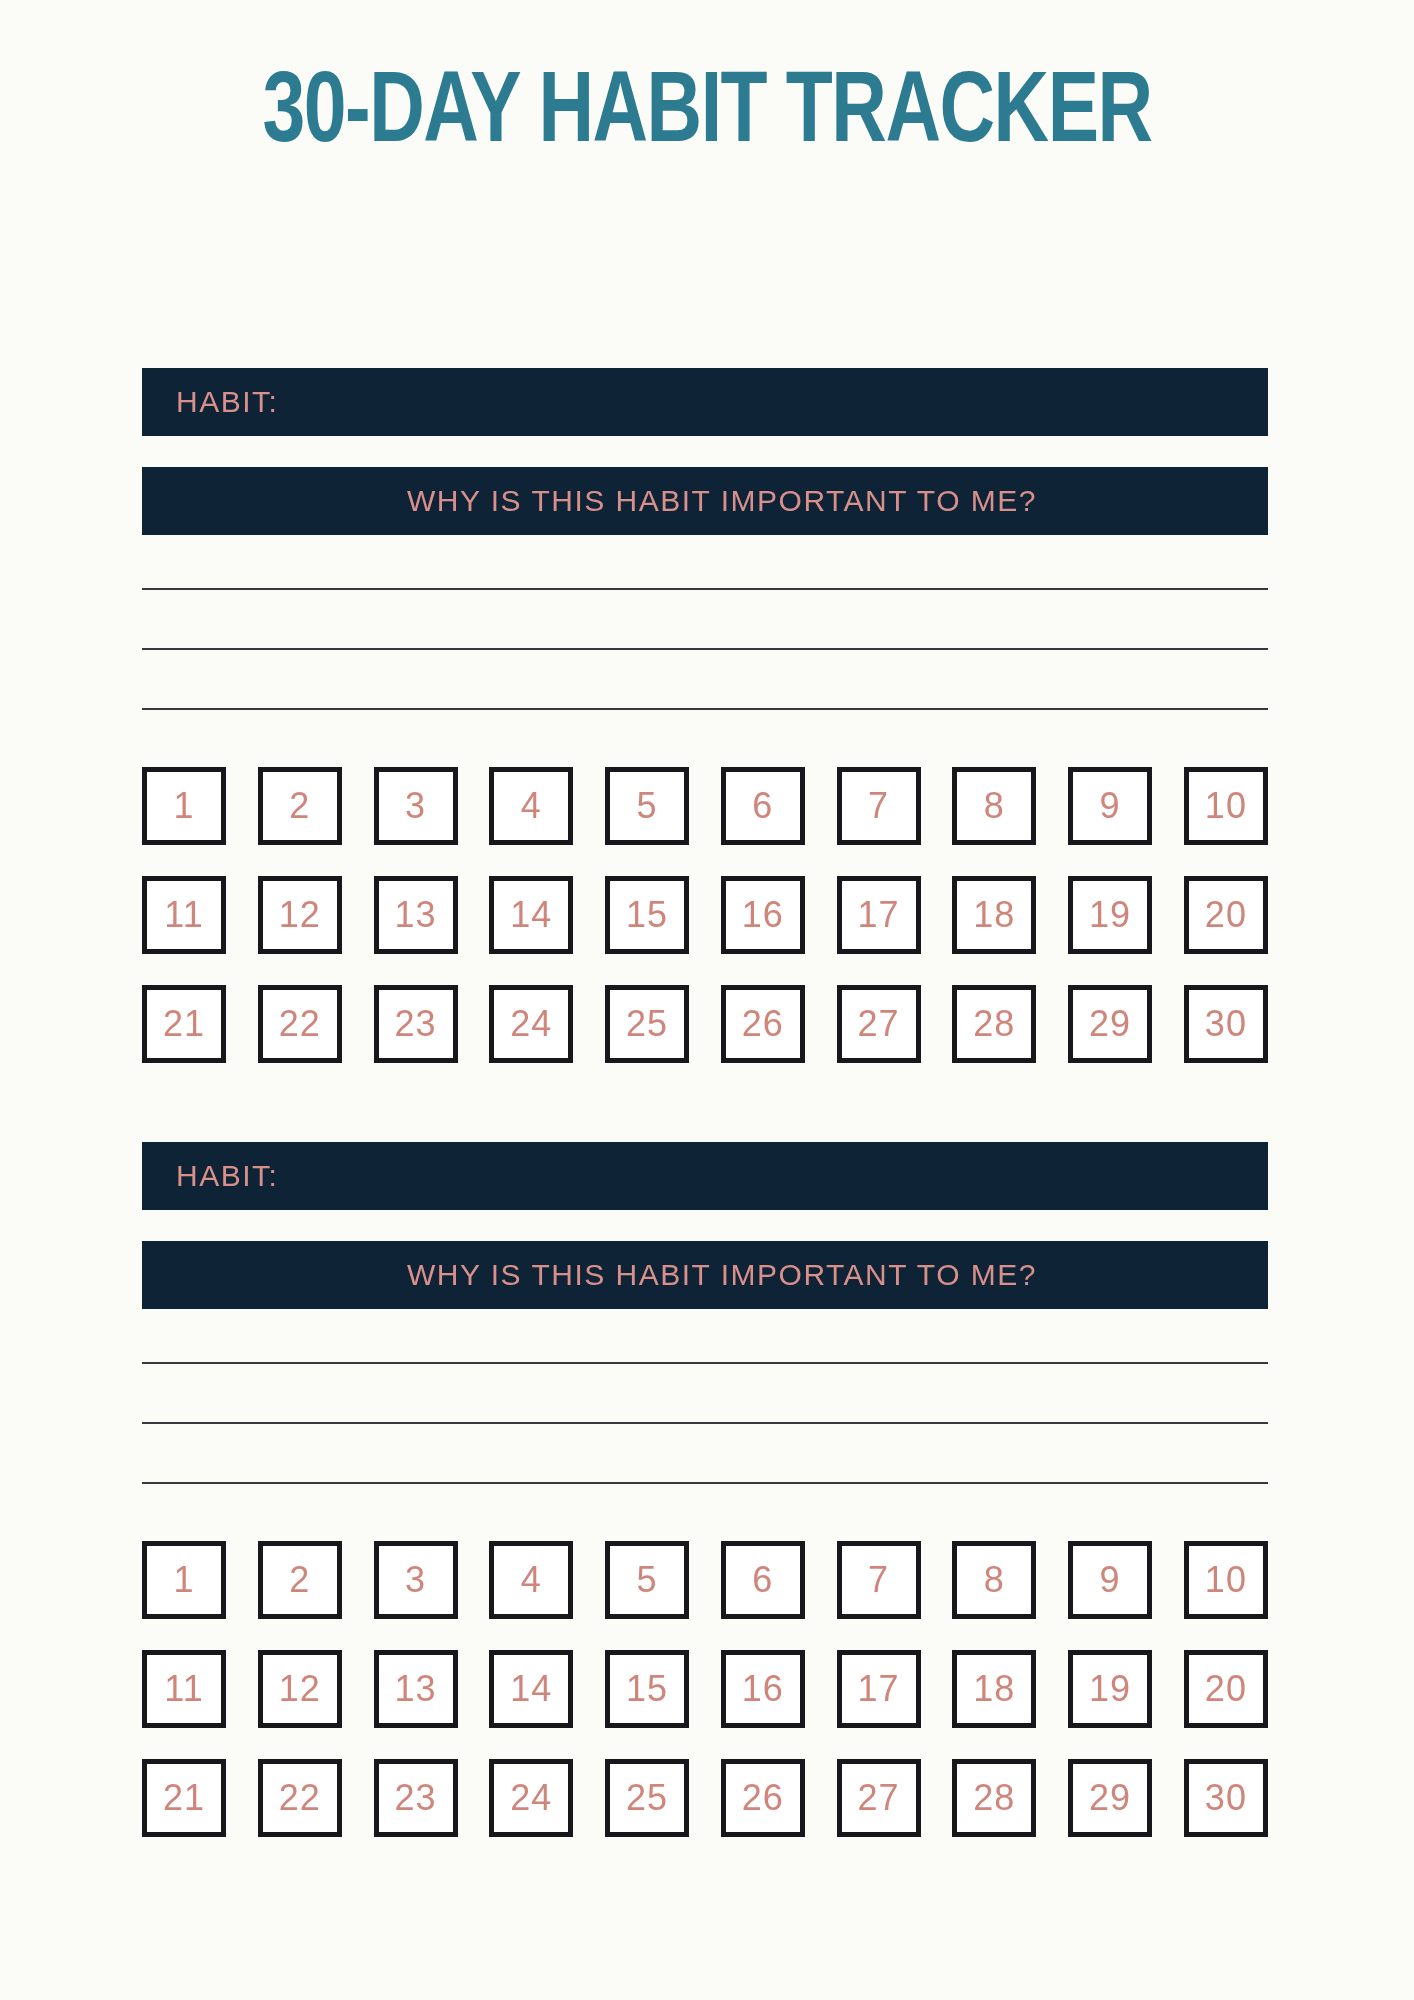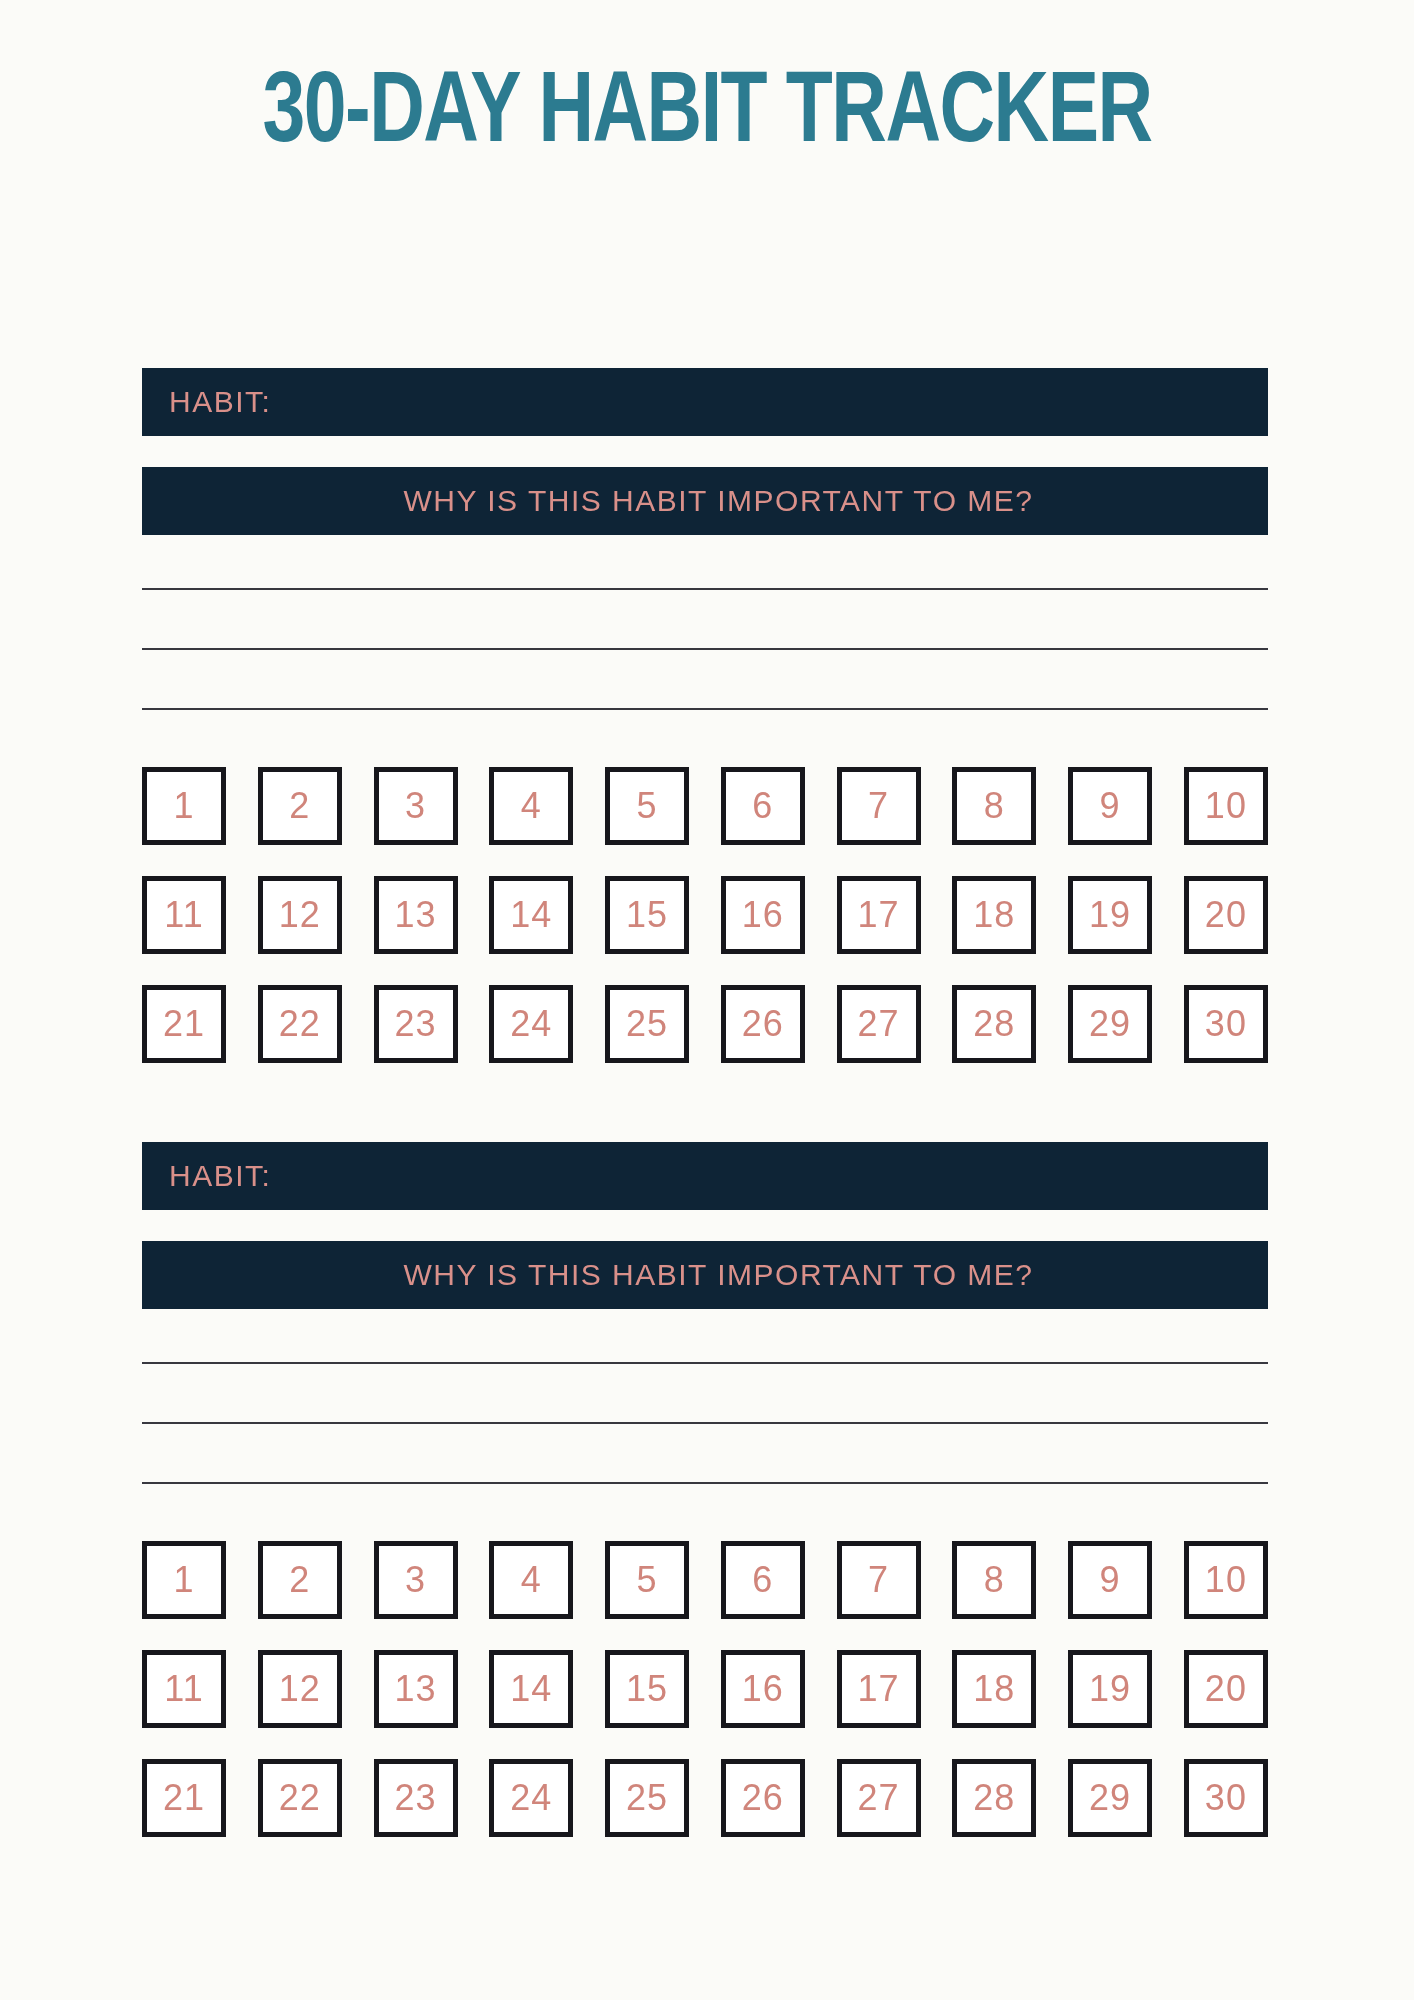--- a/index.html
+++ b/index.html
@@ -37,21 +37,21 @@
     left: 142px;
     width: 1126px;
   }
   .s1 { top: 368px; }
   .s2 { top: 1142px; }
   .bar {
     height: 68px;
     background: var(--navy, #0e2436);
     display: flex;
     align-items: center;
-    padding-left: 27px;
+    padding-left: 34px;
     box-sizing: border-box;
   }
   .bar .bar-label {
     color: var(--salmon, #d9908a);
     font-size: 30px;
     letter-spacing: 1.5px;
     white-space: nowrap;
   }
   .habit-value {
     color: var(--salmon, #d9908a);

